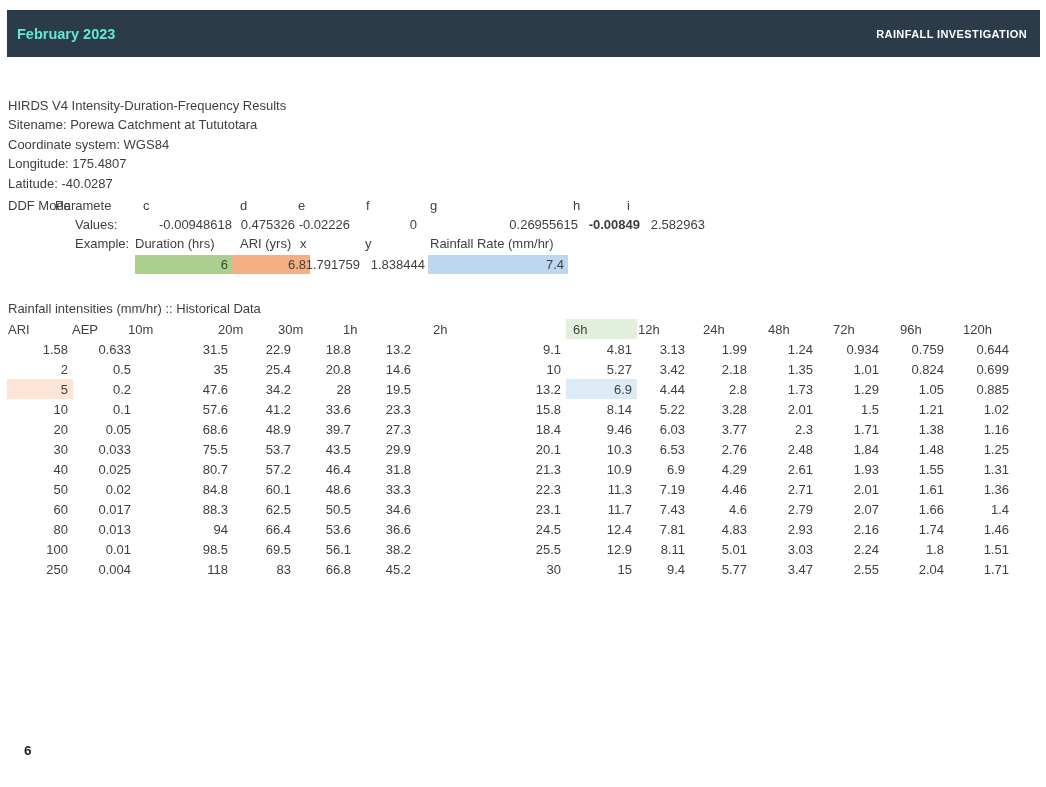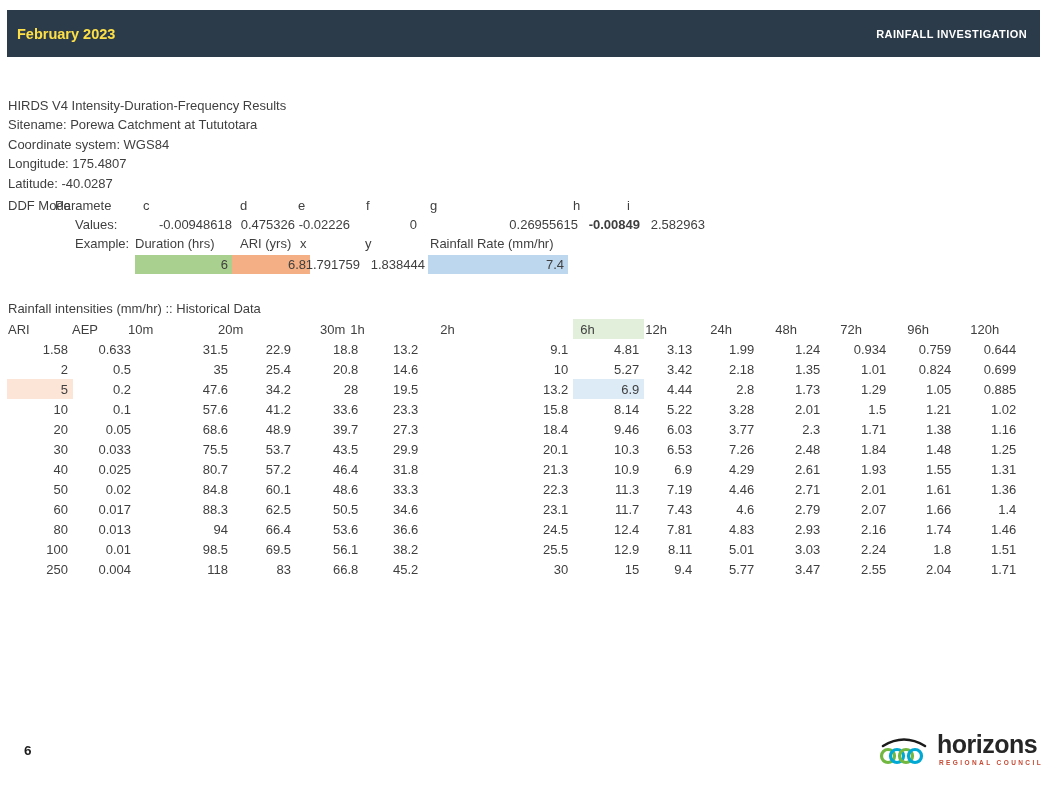--- a/index.html
+++ b/index.html
@@ -5,21 +5,21 @@
   html,body { margin:0; padding:0; background:#ffffff; }
   .page {
     position:relative; width:1046px; height:787px; background:#ffffff;
     font-family:"Liberation Sans", sans-serif; color:#3f3f3f; overflow:hidden;
   }
   .topbar {
     position:absolute; left:7px; top:10px; width:1033px; height:47px;
     background:#2c3b49; display:flex; align-items:center; justify-content:space-between;
     padding:0 13px 0 10px; box-sizing:border-box;
   }
-  .topbar-left  { color:#fde047; font-weight:bold; font-size:14.5px; }
+  .topbar-left  { color:#5eead4; font-weight:bold; font-size:14.5px; }
   .topbar-right { color:#ffffff; font-weight:bold; font-size:11px; letter-spacing:0.4px; }
 
   .info { position:absolute; left:8px; top:96px; font-size:13px; line-height:19.4px; white-space:nowrap; }
 
   .abs { position:absolute; font-size:13px; white-space:nowrap; line-height:15px; }
   .rbox { position:absolute; font-size:13px; text-align:right; box-sizing:border-box; line-height:19px; height:19px; }
   .cellfill { padding-right:4px; }
 
   #rain-table {
     position:absolute; left:7px; top:319px; border-collapse:collapse; table-layout:fixed;
@@ -108,21 +108,21 @@
         <col style="width: 66px;">
         <col style="width: 65px;">
         <col style="width: 65px;">
       </colgroup>
       <thead>
         <tr>
           <th><span style="left: 1px;">ARI</span></th>
           <th><span style="left: -1px;">AEP</span></th>
           <th><span style="left: -8px;">10m</span></th>
           <th><span style="left: -15px;">20m</span></th>
-          <th><span style="left: -18px; margin-left: 42px;">30m</span></th>
+          <th><span style="left: -18px;">30m</span></th>
           <th><span style="left: -13px;">1h</span></th>
           <th><span style="left: 17px;">2h</span></th>
           <th style="background: rgb(226, 239, 218);"><span style="left: 7px;">6h</span></th>
           <th><span style="left: 1px; margin-top: 27px;">12h</span></th>
           <th><span style="left: 13px;">24h</span></th>
           <th><span style="left: 16px;">48h</span></th>
           <th><span style="left: 15px;">72h</span></th>
           <th><span style="left: 16px;">96h</span></th>
           <th><span style="left: 14px;">120h</span></th>
         </tr>
@@ -211,21 +211,21 @@
         <tr>
           <td>30</td>
           <td>0.033</td>
           <td>75.5</td>
           <td>53.7</td>
           <td>43.5</td>
           <td>29.9</td>
           <td>20.1</td>
           <td>10.3</td>
           <td>6.53</td>
-          <td>7.26</td>
+          <td>2.76</td>
           <td>2.48</td>
           <td>1.84</td>
           <td>1.48</td>
           <td>1.25</td>
         </tr>
         <tr>
           <td>40</td>
           <td>0.025</td>
           <td>80.7</td>
           <td>57.2</td>
@@ -318,27 +318,14 @@
           <td>3.47</td>
           <td>2.55</td>
           <td>2.04</td>
           <td>1.71</td>
         </tr>
       </tbody>
     </table>
 
   <div class="page-number">6</div>
 
-  <div class="logo">
-    <svg width="52" height="38" viewBox="0 0 52 38">
-      <path d="M5 16 Q26 3 47 16" stroke="#1b1b1b" stroke-width="2.6" fill="none" stroke-linecap="round"></path>
-      <circle cx="10" cy="26" r="6.5" stroke="#72b840" stroke-width="3.2" fill="none"></circle>
-      <circle cx="19" cy="26" r="6.5" stroke="#00a8d4" stroke-width="3.2" fill="none"></circle>
-      <circle cx="28" cy="26" r="6.5" stroke="#72b840" stroke-width="3.2" fill="none"></circle>
-      <circle cx="37" cy="26" r="6.5" stroke="#00a8d4" stroke-width="3.2" fill="none"></circle>
-    </svg>
-    <div class="logo-texts">
-      <span class="logo-name">horizons</span>
-      <span class="logo-sub">REGIONAL COUNCIL</span>
-    </div>
-  </div>
 
 </div>
 
 </body></html>

